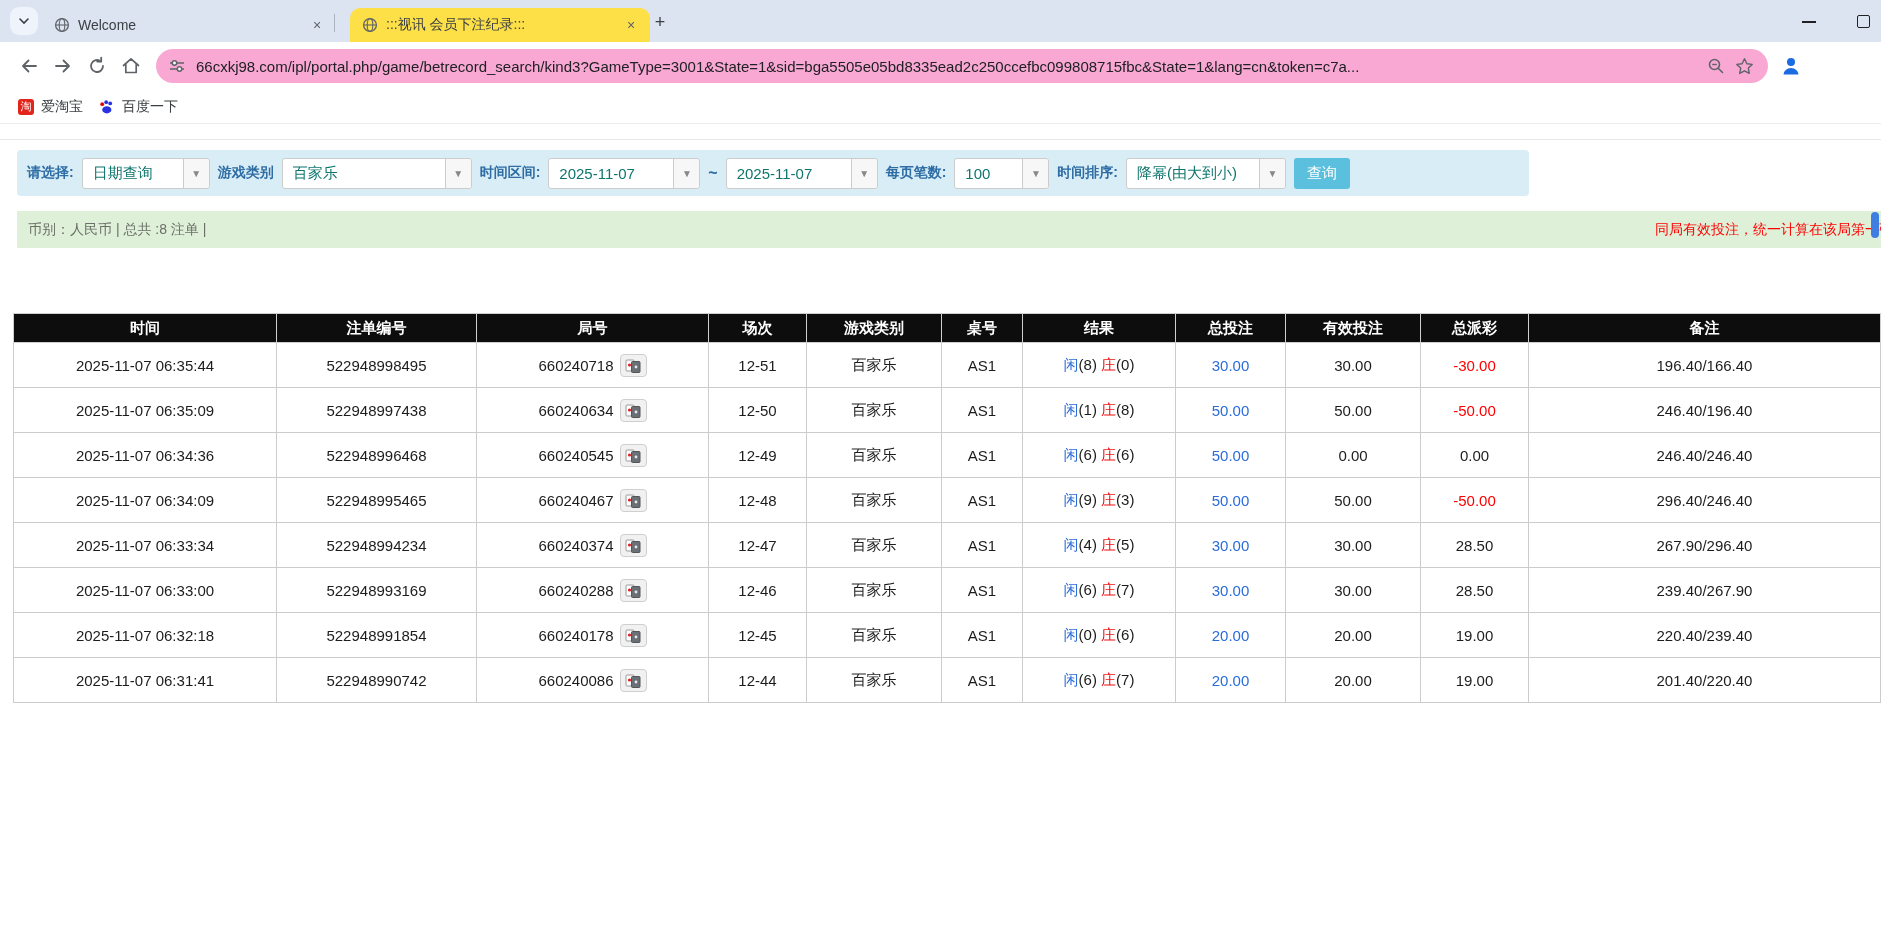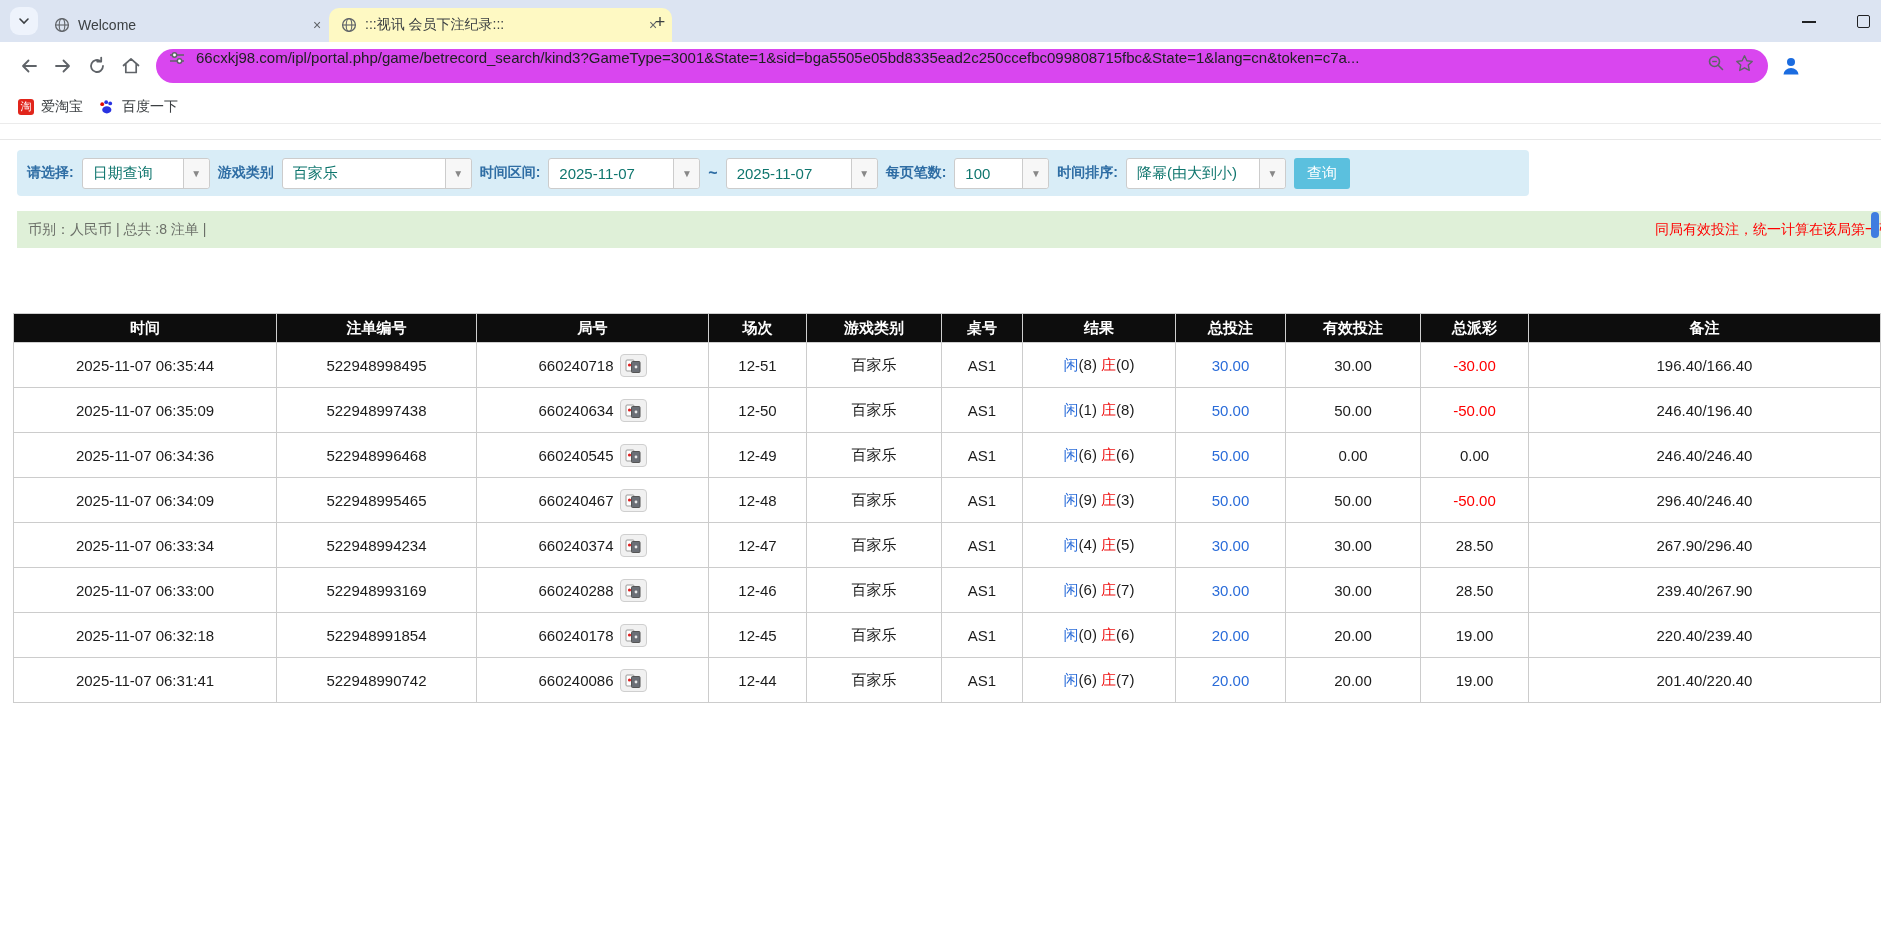--- a/index.html
+++ b/index.html
@@ -6,38 +6,38 @@
   body { font-family:"Liberation Sans","DejaVu Sans",sans-serif; background:#fff; }
   #screen { position:relative; width:1881px; height:949px; overflow:hidden; background:#fff; }
 
   
   #tabstrip { position:absolute; top:0; left:0; width:100%; height:42px; background:#dce4f2; }
   .tab-search-btn { position:absolute; left:10px; top:7px; width:28px; height:28px; border-radius:9px;
     background:#eef3fc; display:flex; align-items:center; justify-content:center; color:#3c4043; font-size:13px; cursor:pointer;}
   .tab { position:absolute; top:8px; height:34px; display:flex; align-items:center; gap:8px;
     padding:0 10px 0 12px; font-size:14px; color:#3c4043; border-radius:10px 10px 0 0; cursor:pointer; }
   .tab.inactive { left:42px; width:294px; }
-  .tab.active { left:329px; width:343px; background:#fef9c3; }
+  .tab.active { left:350px; width:300px; background:#fde047; }
   .tab .tab-title { flex:1; white-space:nowrap; overflow:hidden; text-overflow:ellipsis; }
   .tab .tab-close { width:18px; height:18px; border-radius:50%; display:flex; align-items:center;
     justify-content:center; font-size:14px; color:#5f6368; cursor:pointer; }
   .tab-divider { position:absolute; top:14px; left:334px; width:1px; height:18px; background:#aab4c4; }
   .new-tab-btn { position:absolute; left:648px; top:10px; width:24px; height:24px; font-size:18px; color:#3c4043;
     display:flex; align-items:center; justify-content:center; border-radius:50%; cursor:pointer; }
   .win-controls { position:absolute; right:10px; top:0; height:42px; display:flex; align-items:center; gap:38px; }
   .win-btn { width:16px; height:16px; position:relative; cursor:pointer; color:#202124; }
   .win-btn.minimize::after { content:""; position:absolute; left:1px; right:1px; top:8px; height:1.6px; background:#202124; }
   .win-btn.maximize::after { content:""; position:absolute; left:2px; top:2px; width:11px; height:11px; border:1.4px solid #202124; border-radius:2px; }
 
   #toolbar { position:absolute; top:42px; left:0; width:100%; height:48px; background:#fff; display:flex; align-items:center; }
   .nav-icon { width:34px; height:34px; display:flex; align-items:center; justify-content:center; border-radius:50%;
     color:#5f6368; cursor:pointer; flex:0 0 auto; }
   .nav-icon svg { display:block; }
   #back-btn { margin-left:12px; } 
-  .omnibox { height:34px; background:#d946ef; border-radius:17px; margin-left:8px; display:flex; align-items:flex-start;
+  .omnibox { height:34px; background:#f9a8d4; border-radius:17px; margin-left:8px; display:flex; align-items:center;
     width:1612px; padding:0 10px 0 12px; }
   .omnibox .url-text { font-size:15px; color:#202124; white-space:nowrap; overflow:hidden; flex:1; margin-left:10px; }
   .omni-icon { width:28px; height:28px; display:flex; align-items:center; justify-content:center; color:#5f6368; cursor:pointer; flex:0 0 auto;}
   .avatar-btn { width:34px; height:34px; margin-left:6px; display:flex; align-items:center; justify-content:center; cursor:pointer; }
 
   #bookmarks-bar { position:absolute; top:90px; left:0; width:100%; height:34px; background:#fff;
     border-bottom:1px solid #ebebeb; display:flex; align-items:center; font-size:14px; color:#3c4043; }
   .bookmark { display:flex; align-items:center; gap:7px; padding:4px 8px; border-radius:6px; cursor:pointer; }
   .bookmark:first-child { margin-left:10px; }
   .bm-ico-taobao { width:16px; height:16px; background:#e1251b; border-radius:3px; color:#fff; font-size:11px;

